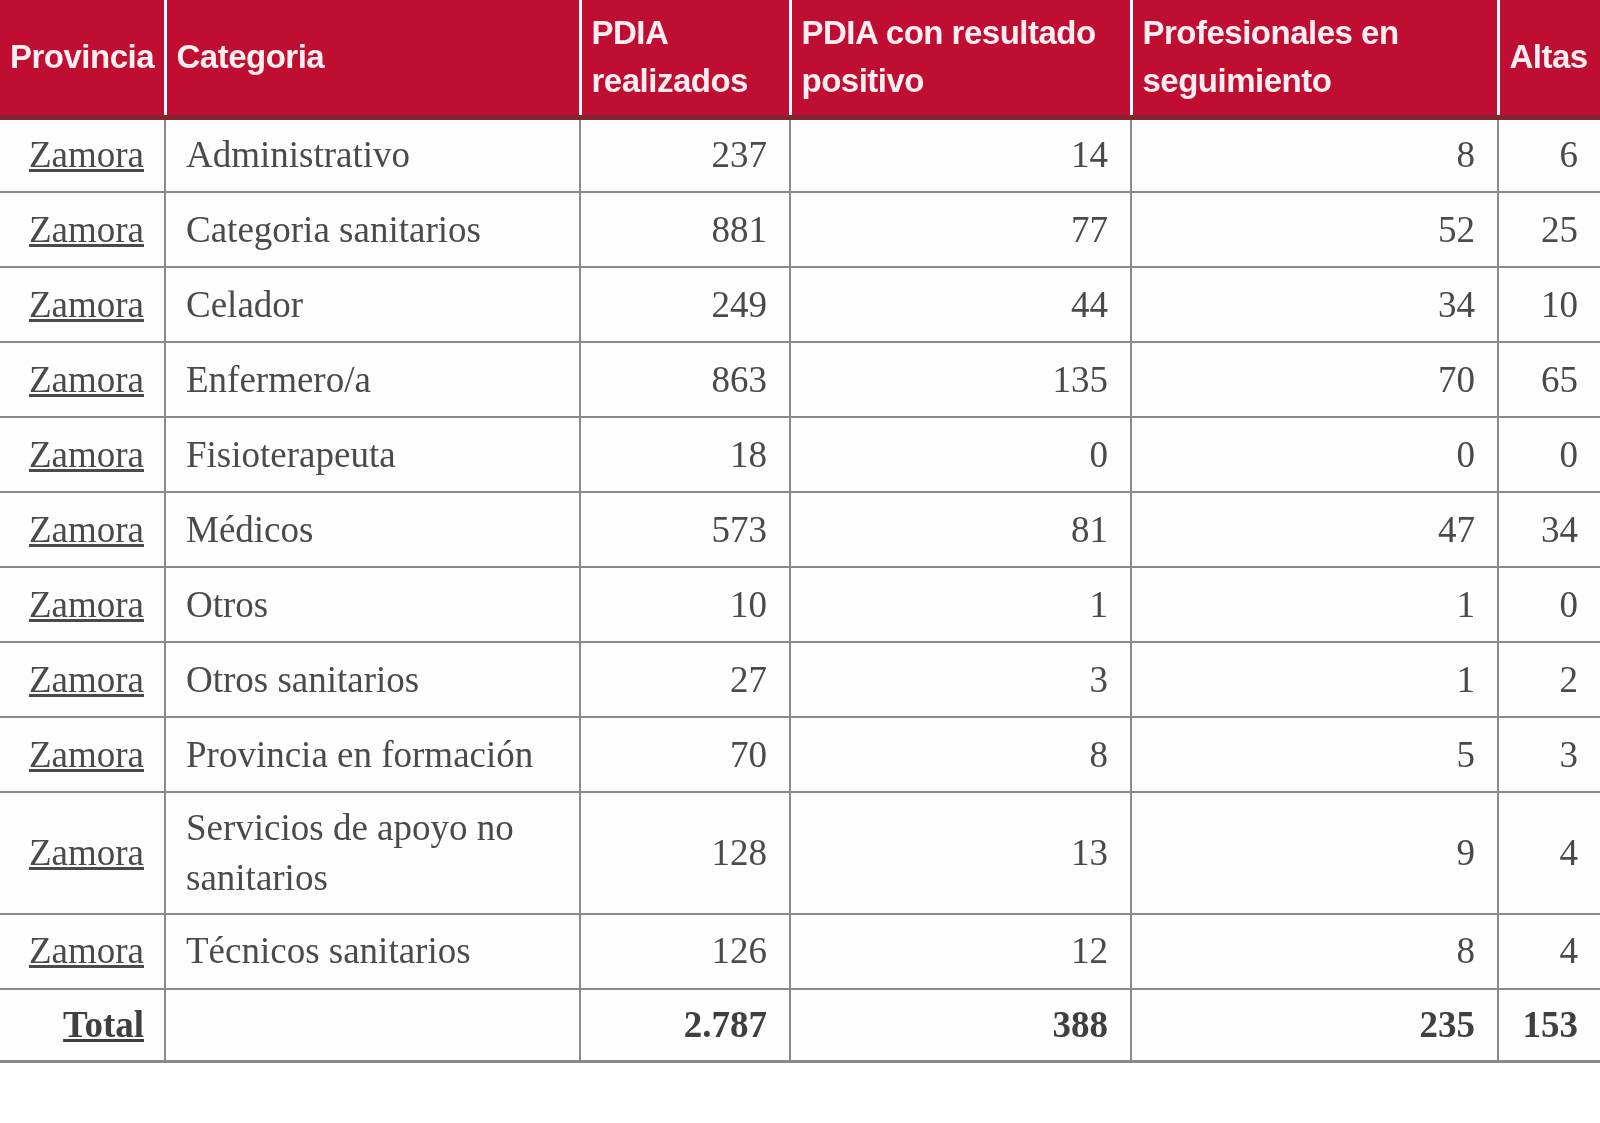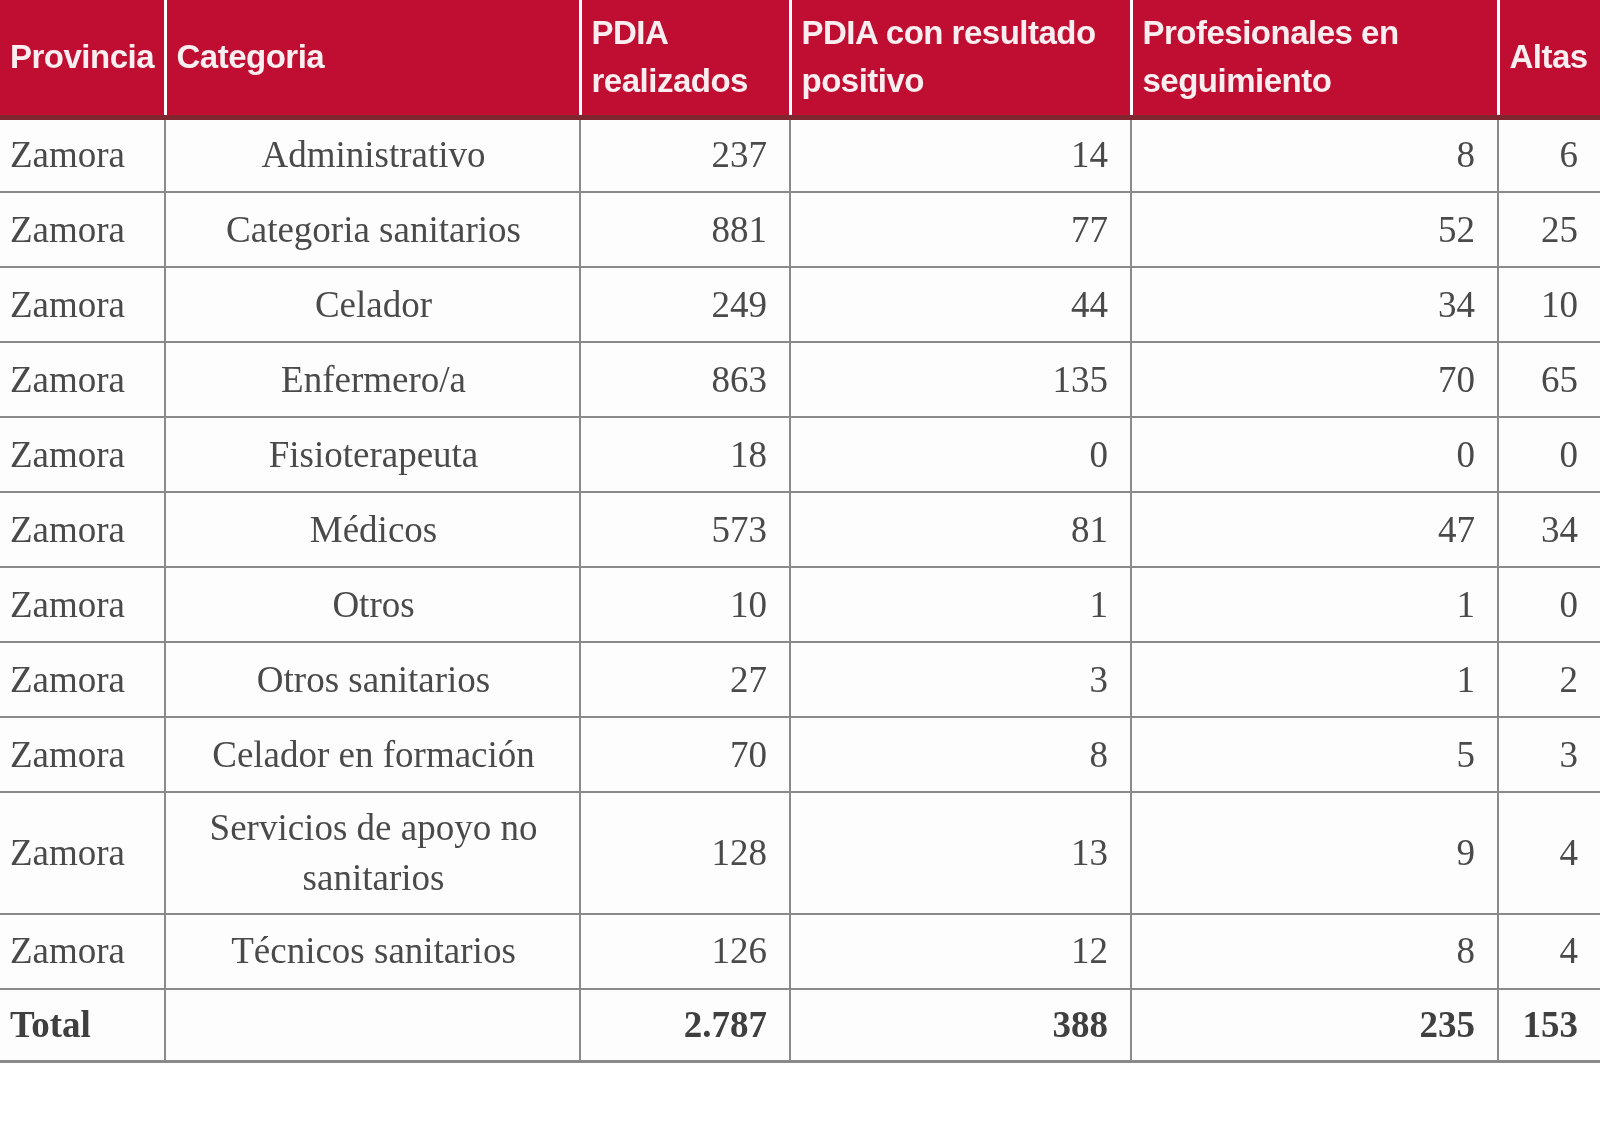--- a/index.html
+++ b/index.html
@@ -54,22 +54,22 @@
     vertical-align:middle;
     border-right:2px solid var(--grid-line);
     border-bottom:2px solid var(--grid-line);
     box-sizing:border-box;
     padding:10px 20px;
     line-height:1.35;
   }
   tbody td:last-child, tfoot td:last-child{border-right:none;}
   tbody td{height:75px;}
 
-  td.c-prov{text-align:left;padding-left:10px;}
-  td.c-cat{text-align:center;padding-right:18px;}
+  td.c-prov{text-align:right;padding-left:10px;text-decoration:underline;}
+  td.c-cat{text-align:left;padding-right:18px;}
   td.c-num{text-align:right;padding-right:22px;font-family:Liberation Serif, serif;}
 
   tfoot td{
     font-weight:700;
     color:var(--total-text);
     height:58px;
     border-bottom:3px solid var(--grid-line);
   }
 </style>
 </head>
@@ -154,21 +154,21 @@
       <tr>
     <td class="c-prov">Zamora</td>
     <td class="c-cat">Otros sanitarios</td>
     <td class="c-num">27</td>
     <td class="c-num">3</td>
     <td class="c-num">1</td>
     <td class="c-num">2</td>
   </tr>
       <tr>
     <td class="c-prov">Zamora</td>
-    <td class="c-cat">Celador en formación</td>
+    <td class="c-cat">Provincia en formación</td>
     <td class="c-num">70</td>
     <td class="c-num">8</td>
     <td class="c-num">5</td>
     <td class="c-num">3</td>
   </tr>
       <tr>
     <td class="c-prov">Zamora</td>
     <td class="c-cat">Servicios de apoyo no sanitarios</td>
     <td class="c-num">128</td>
     <td class="c-num">13</td>

